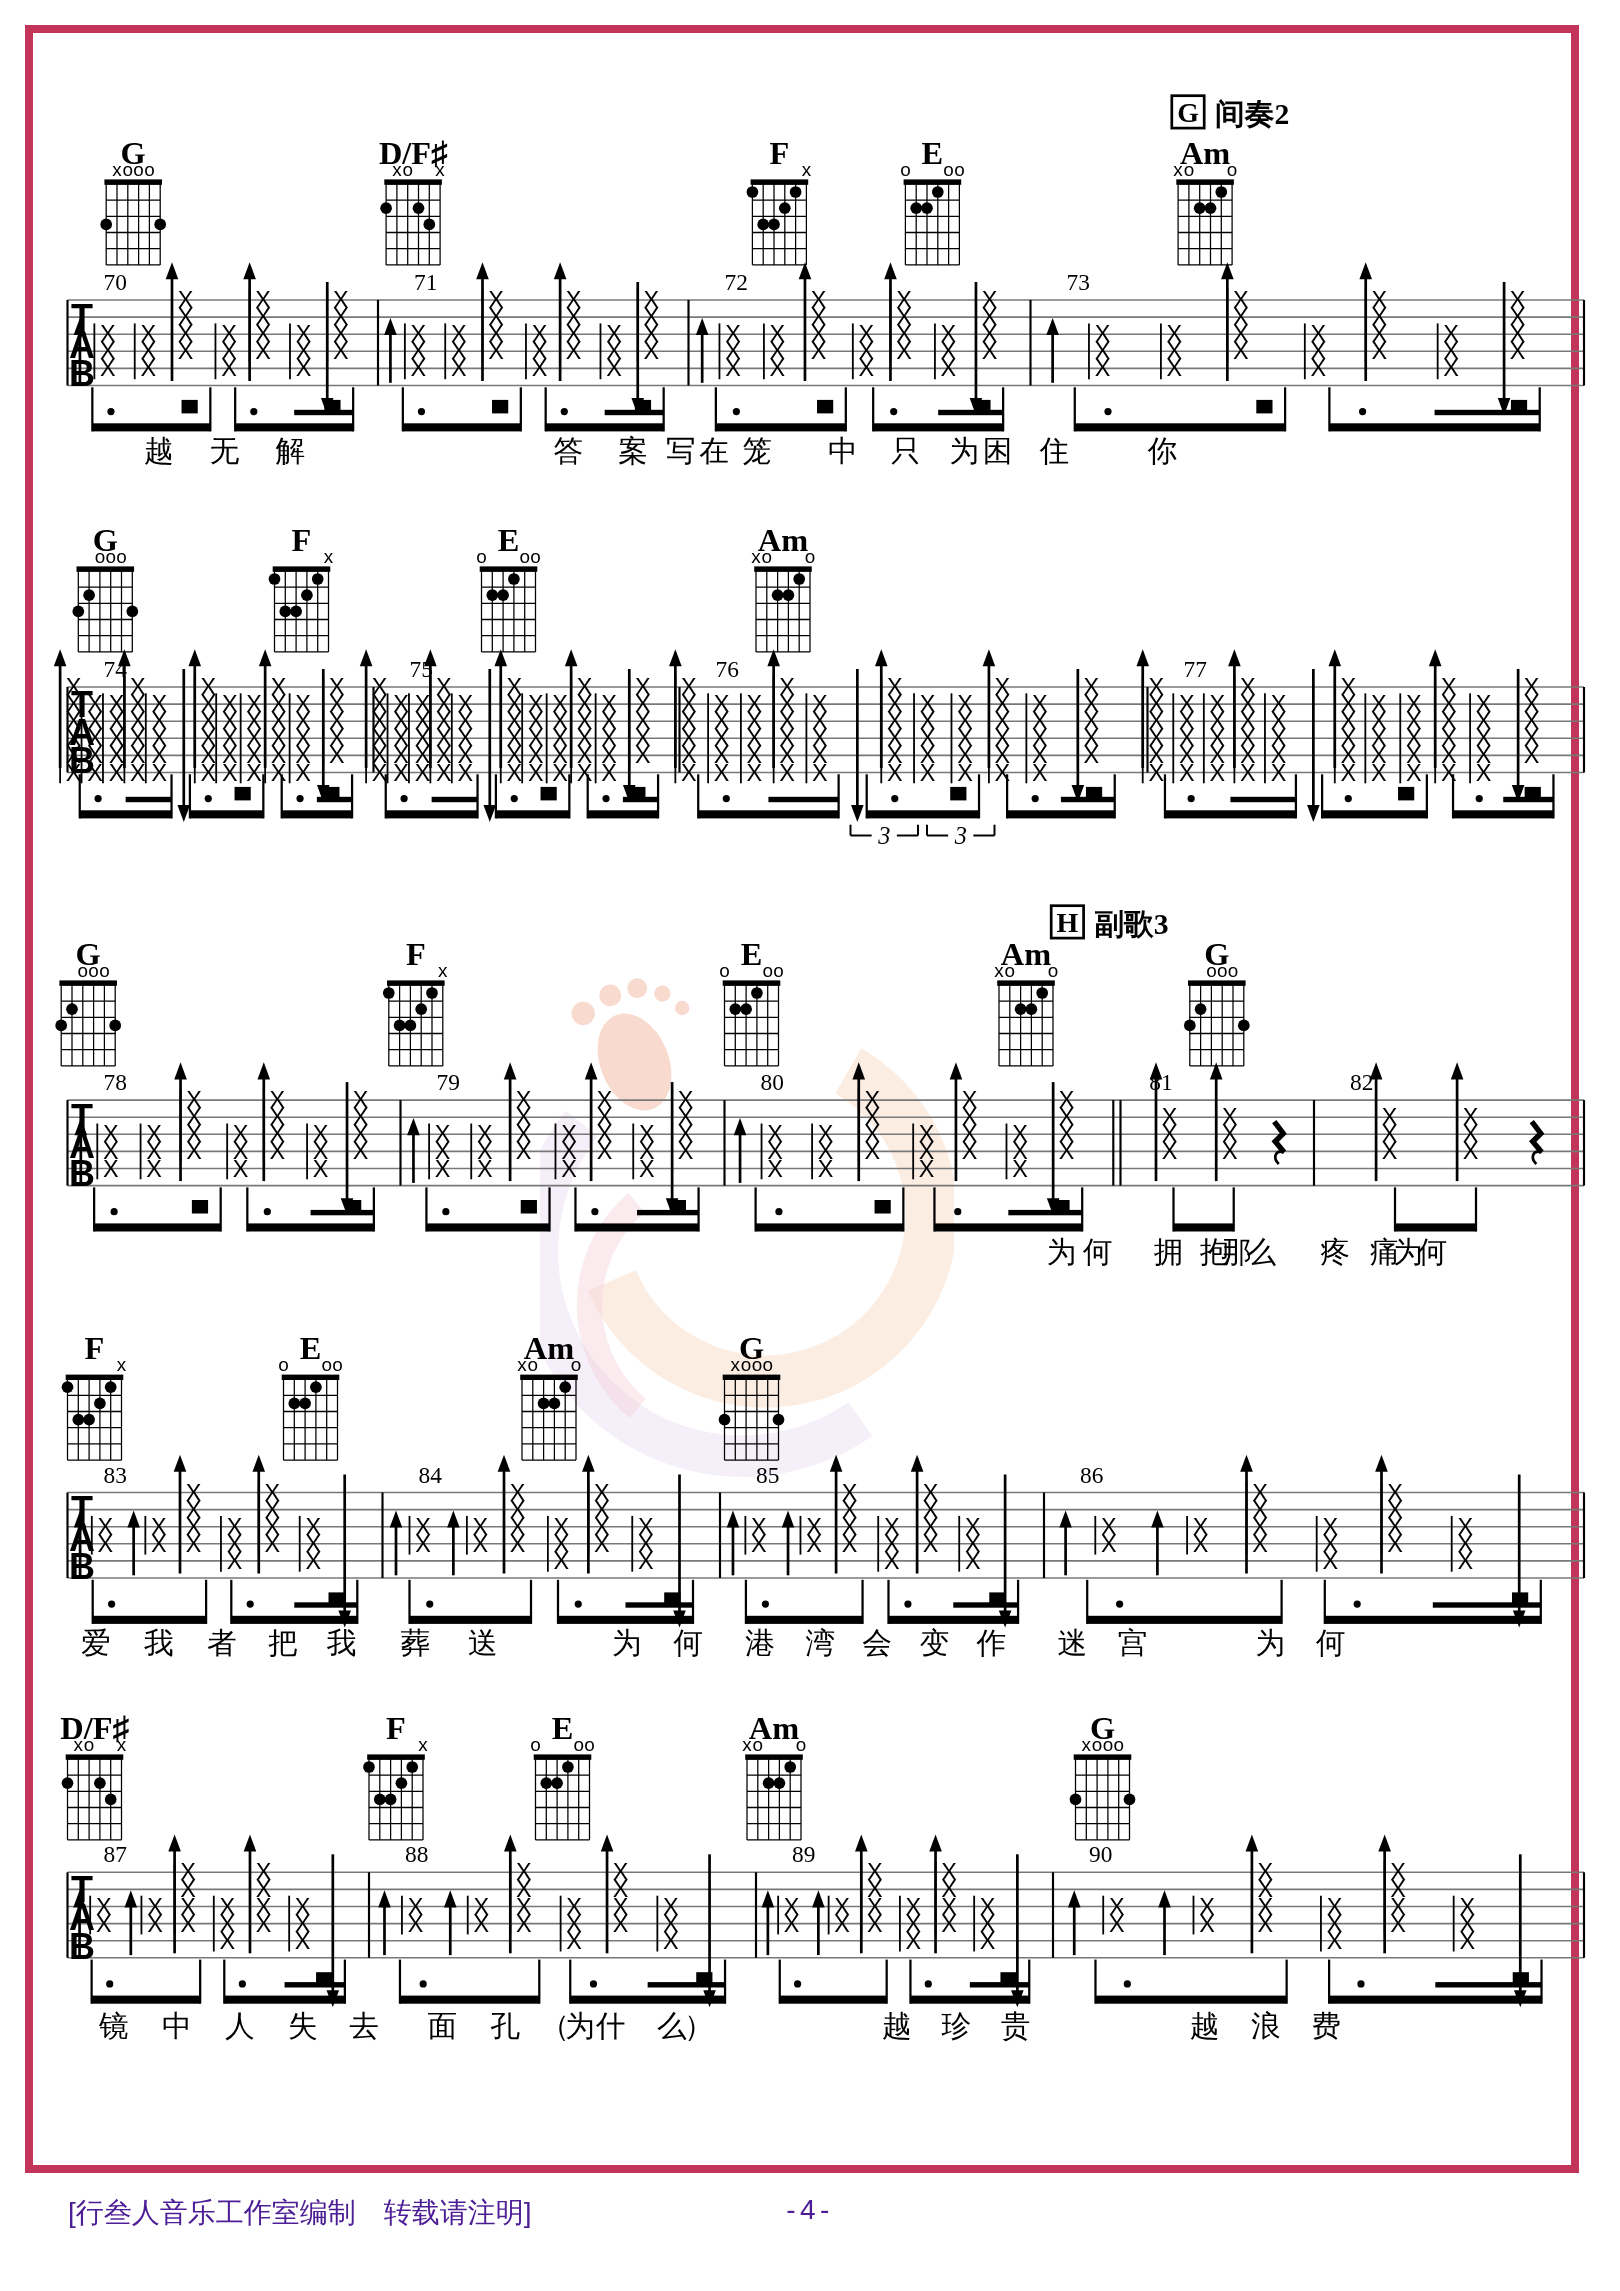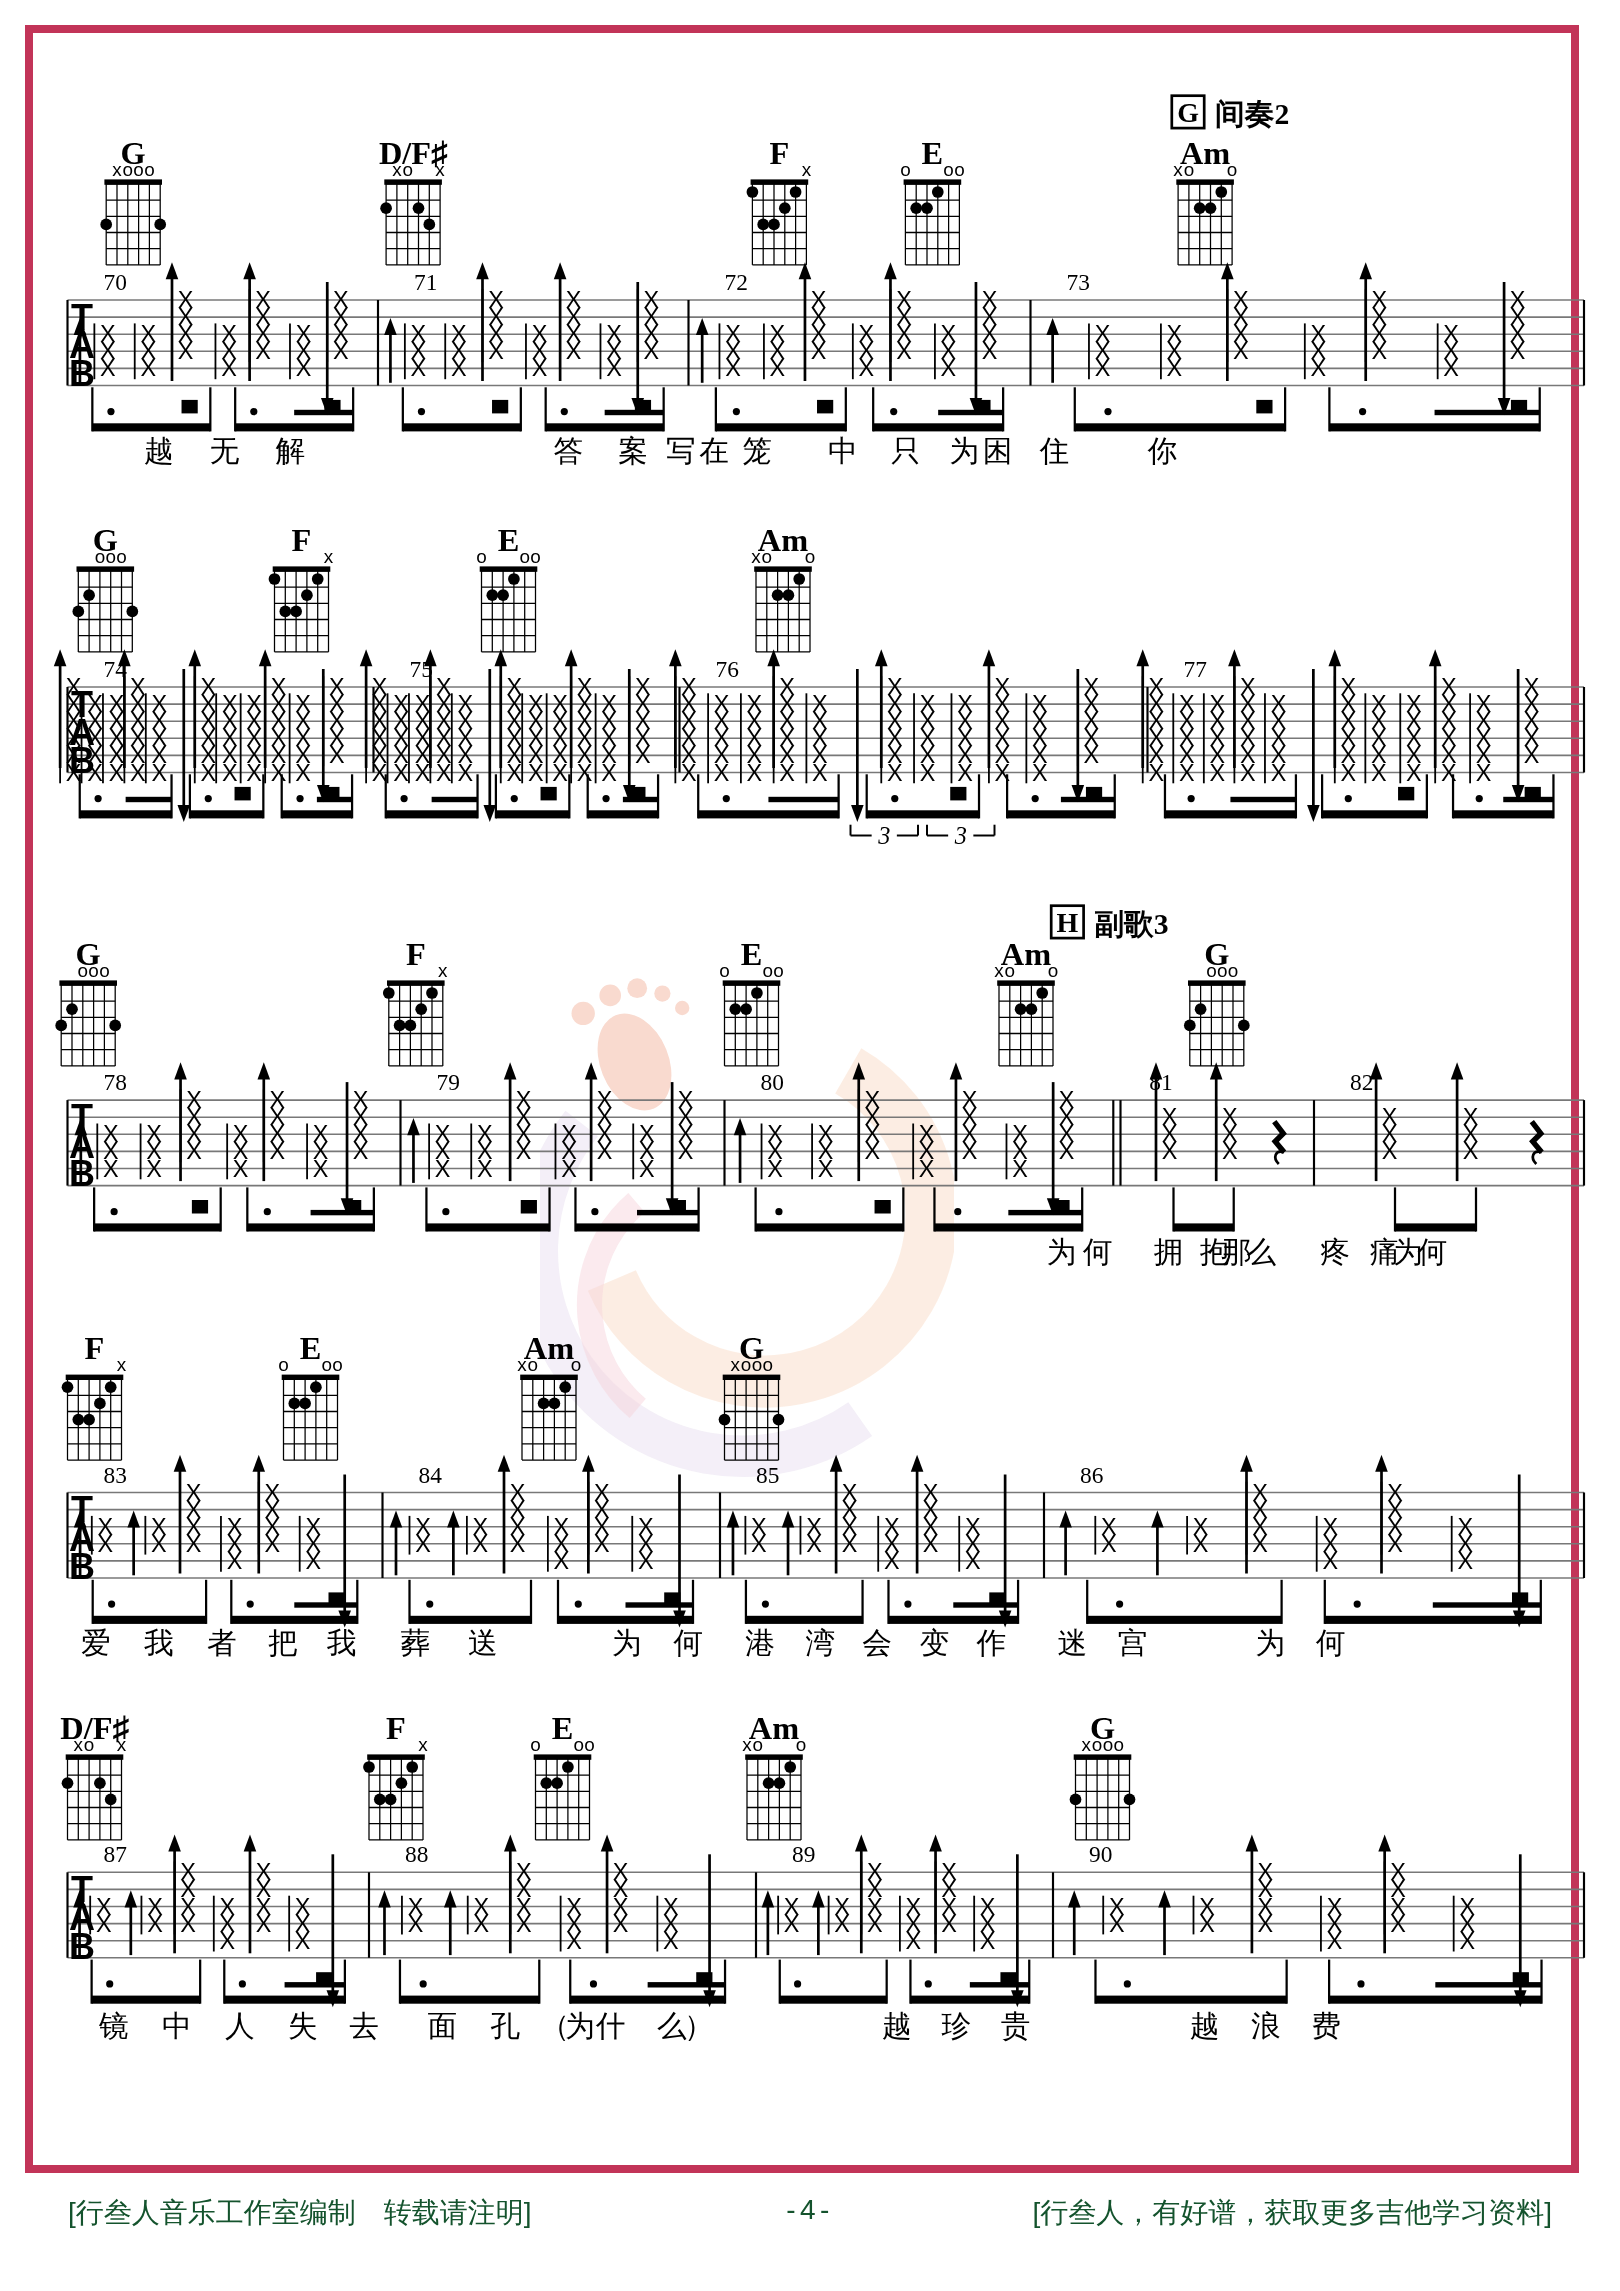--- a/index.html
+++ b/index.html
@@ -2,21 +2,21 @@
 <html style="font-size:14.4px"><head>
 <meta charset="utf-8">
 <style>
   html,body{margin:0;padding:0;background:#fff;}
   .page{position:relative;width:1620px;height:2292px;background:#fff;overflow:hidden;
         font-family:"Liberation Serif",serif;}
   .frame{position:absolute;left:25px;top:25px;width:1554px;height:2148px;
          border:8px solid #c23458;box-sizing:border-box;}
   .wm{position:absolute;left:540px;top:918px;opacity:.55;}
   .footer{position:absolute;left:68px;right:68px;top:2194px;height:40px;
-          font-family:"Liberation Sans",sans-serif;font-size:28px;color:#14532d;}
+          font-family:"Liberation Sans",sans-serif;font-size:28px;color:#4c1d95;}
   .footer .fl{position:absolute;left:0;top:0;}
   .footer .fc{position:absolute;left:50%;transform:translateX(-50%);top:0;letter-spacing:4.5px;}
   .footer .fr{position:absolute;right:0;top:0;}
   svg text{user-select:none;}
 </style>
 </head>
 <body>
 
 <div class="page">
   <div class="frame"></div>
@@ -2005,16 +2005,15 @@
           <text x="1322" y="2262" font-size="33" fill="#000" font-family="&quot;Liberation Serif&quot;,serif">越</text>
           <text x="1390" y="2262" font-size="33" fill="#000" font-family="&quot;Liberation Serif&quot;,serif">浪</text>
           <text x="1457" y="2262" font-size="33" fill="#000" font-family="&quot;Liberation Serif&quot;,serif">费</text>
         </g>
       </g>
     </svg>
 
   <div class="footer">
     <span class="fl">[行叁人音乐工作室编制　转载请注明]</span>
     <span class="fc">-4-</span>
-    <span class="fr">[行叁人，有好谱，获取更多吉他学习资料]</span>
   </div>
 </div>
 
 
 </body></html>

